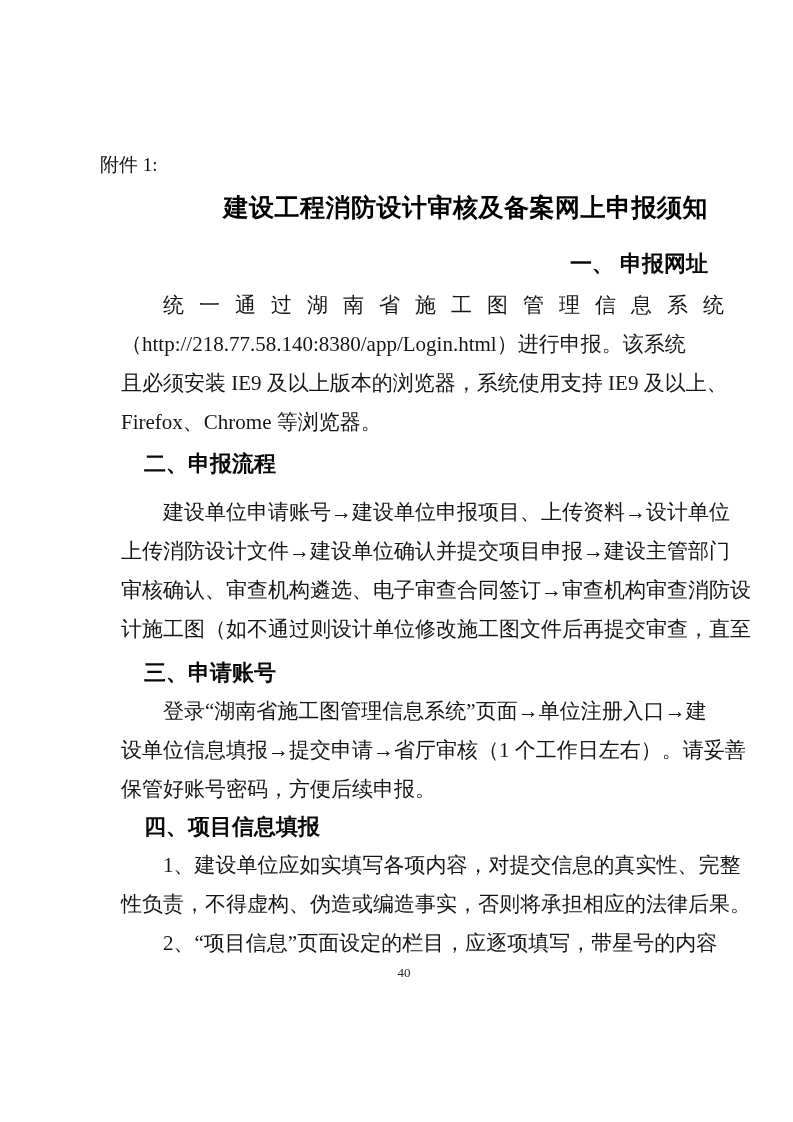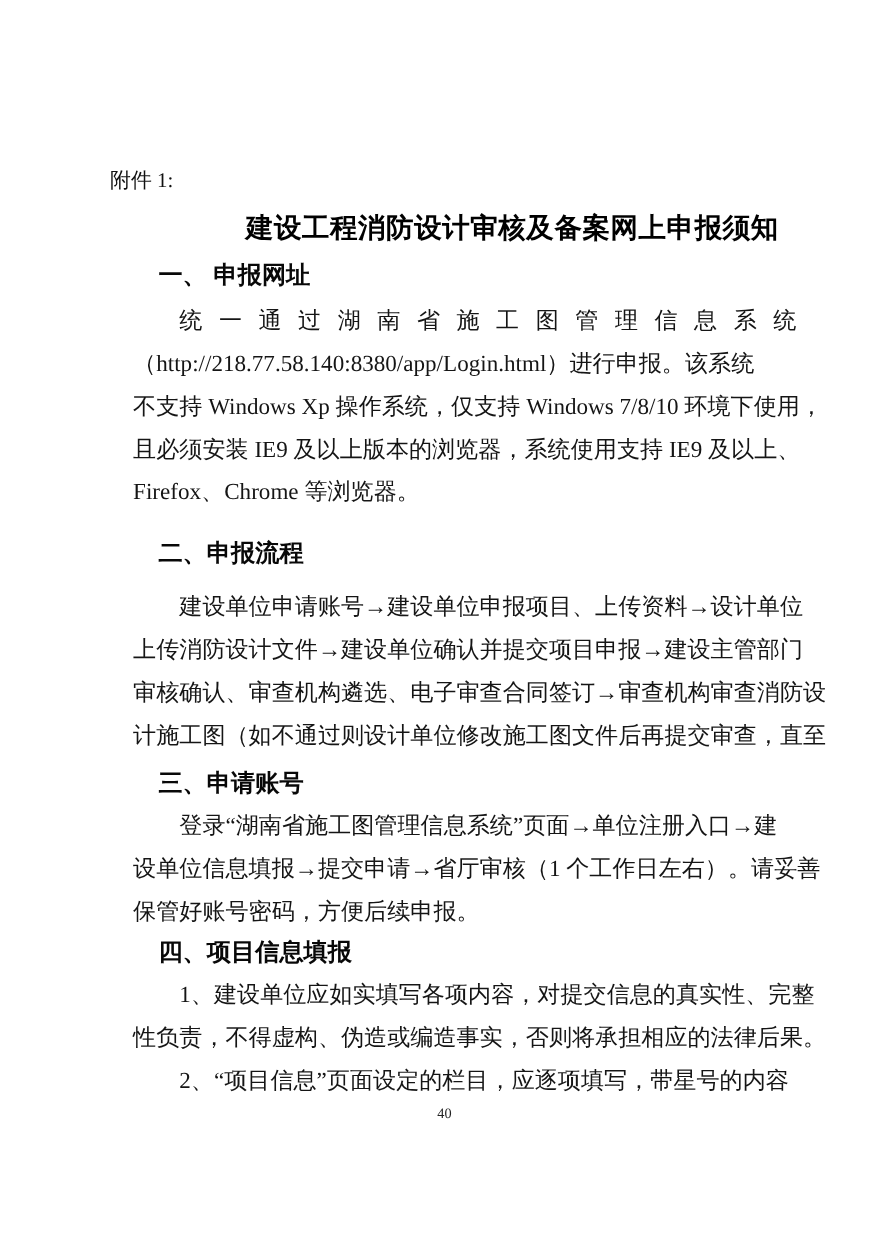--- a/index.html
+++ b/index.html
@@ -42,23 +42,23 @@
   .line {
     font-size: 21px;
     line-height: 39px;
     white-space: nowrap;
     color: #151515;
     margin-left: 21px;
   }
   .indent { text-indent: 42px; }
   .stretch { letter-spacing: 15px; }
   
-  .h1 { margin-top: 7px; }
+  .h1 { margin-top: 21px; text-align: right; }
   .p1 { margin-top: 3px; }
-  .h2 { margin-top: 16px; }
+  .h2 { margin-top: 2px; }
   .p2 { margin-top: 10px; }
   .h3 { margin-top: 4px; }
   .p3 { margin-top: 0; }
   .h4 { margin-top: -2px; }
   .p4 { margin-top: 0; }
   .page-footer {
     margin-top: 2px;
     text-align: center;
     font-size: 13px;
     line-height: 16px;
@@ -71,21 +71,20 @@
 <div class="page">
 
   <div class="attach-label">附件 1:</div>
 
   <div class="doc-title">建设工程消防设计审核及备案网上申报须知</div>
 
   <div class="sec-heading h1">一、 申报网址</div>
   <div class="para p1">
     <div class="line indent stretch">统一通过湖南省施工图管理信息系统</div>
     <div class="line">（http://218.77.58.140:8380/app/Login.html）进行申报。该系统</div>
-    <div class="line">不支持 Windows Xp 操作系统，仅支持 Windows 7/8/10 环境下使用，</div>
     <div class="line">且必须安装 IE9 及以上版本的浏览器，系统使用支持 IE9 及以上、</div>
     <div class="line">Firefox、Chrome 等浏览器。</div>
   </div>
 
   <div class="sec-heading h2">二、申报流程</div>
   <div class="para p2">
     <div class="line indent">建设单位申请账号→建设单位申报项目、上传资料→设计单位</div>
     <div class="line">上传消防设计文件→建设单位确认并提交项目申报→建设主管部门</div>
     <div class="line">审核确认、审查机构遴选、电子审查合同签订→审查机构审查消防设</div>
     <div class="line">计施工图（如不通过则设计单位修改施工图文件后再提交审查，直至</div>

